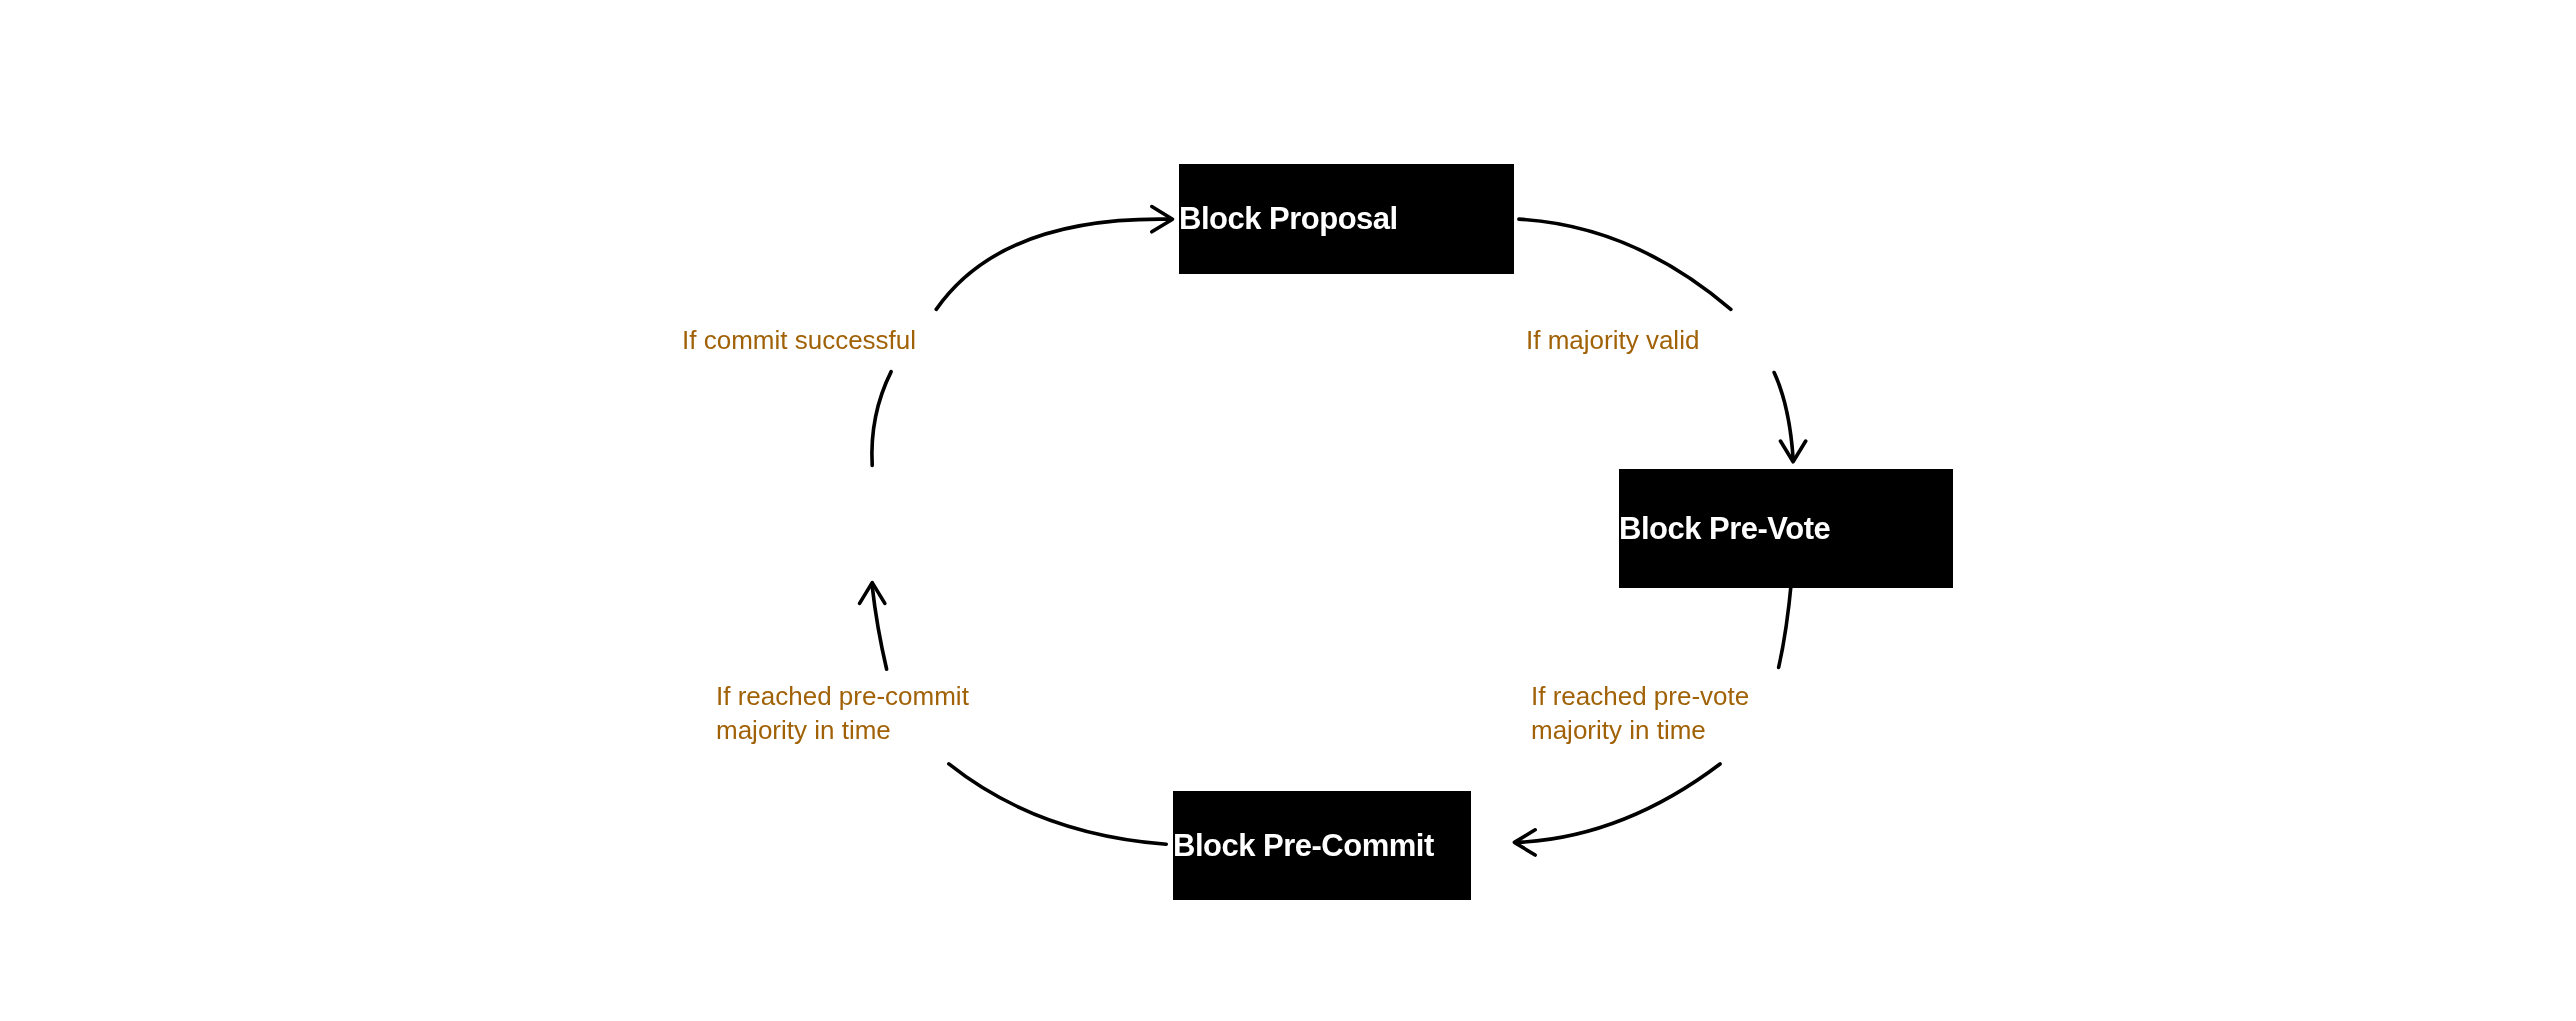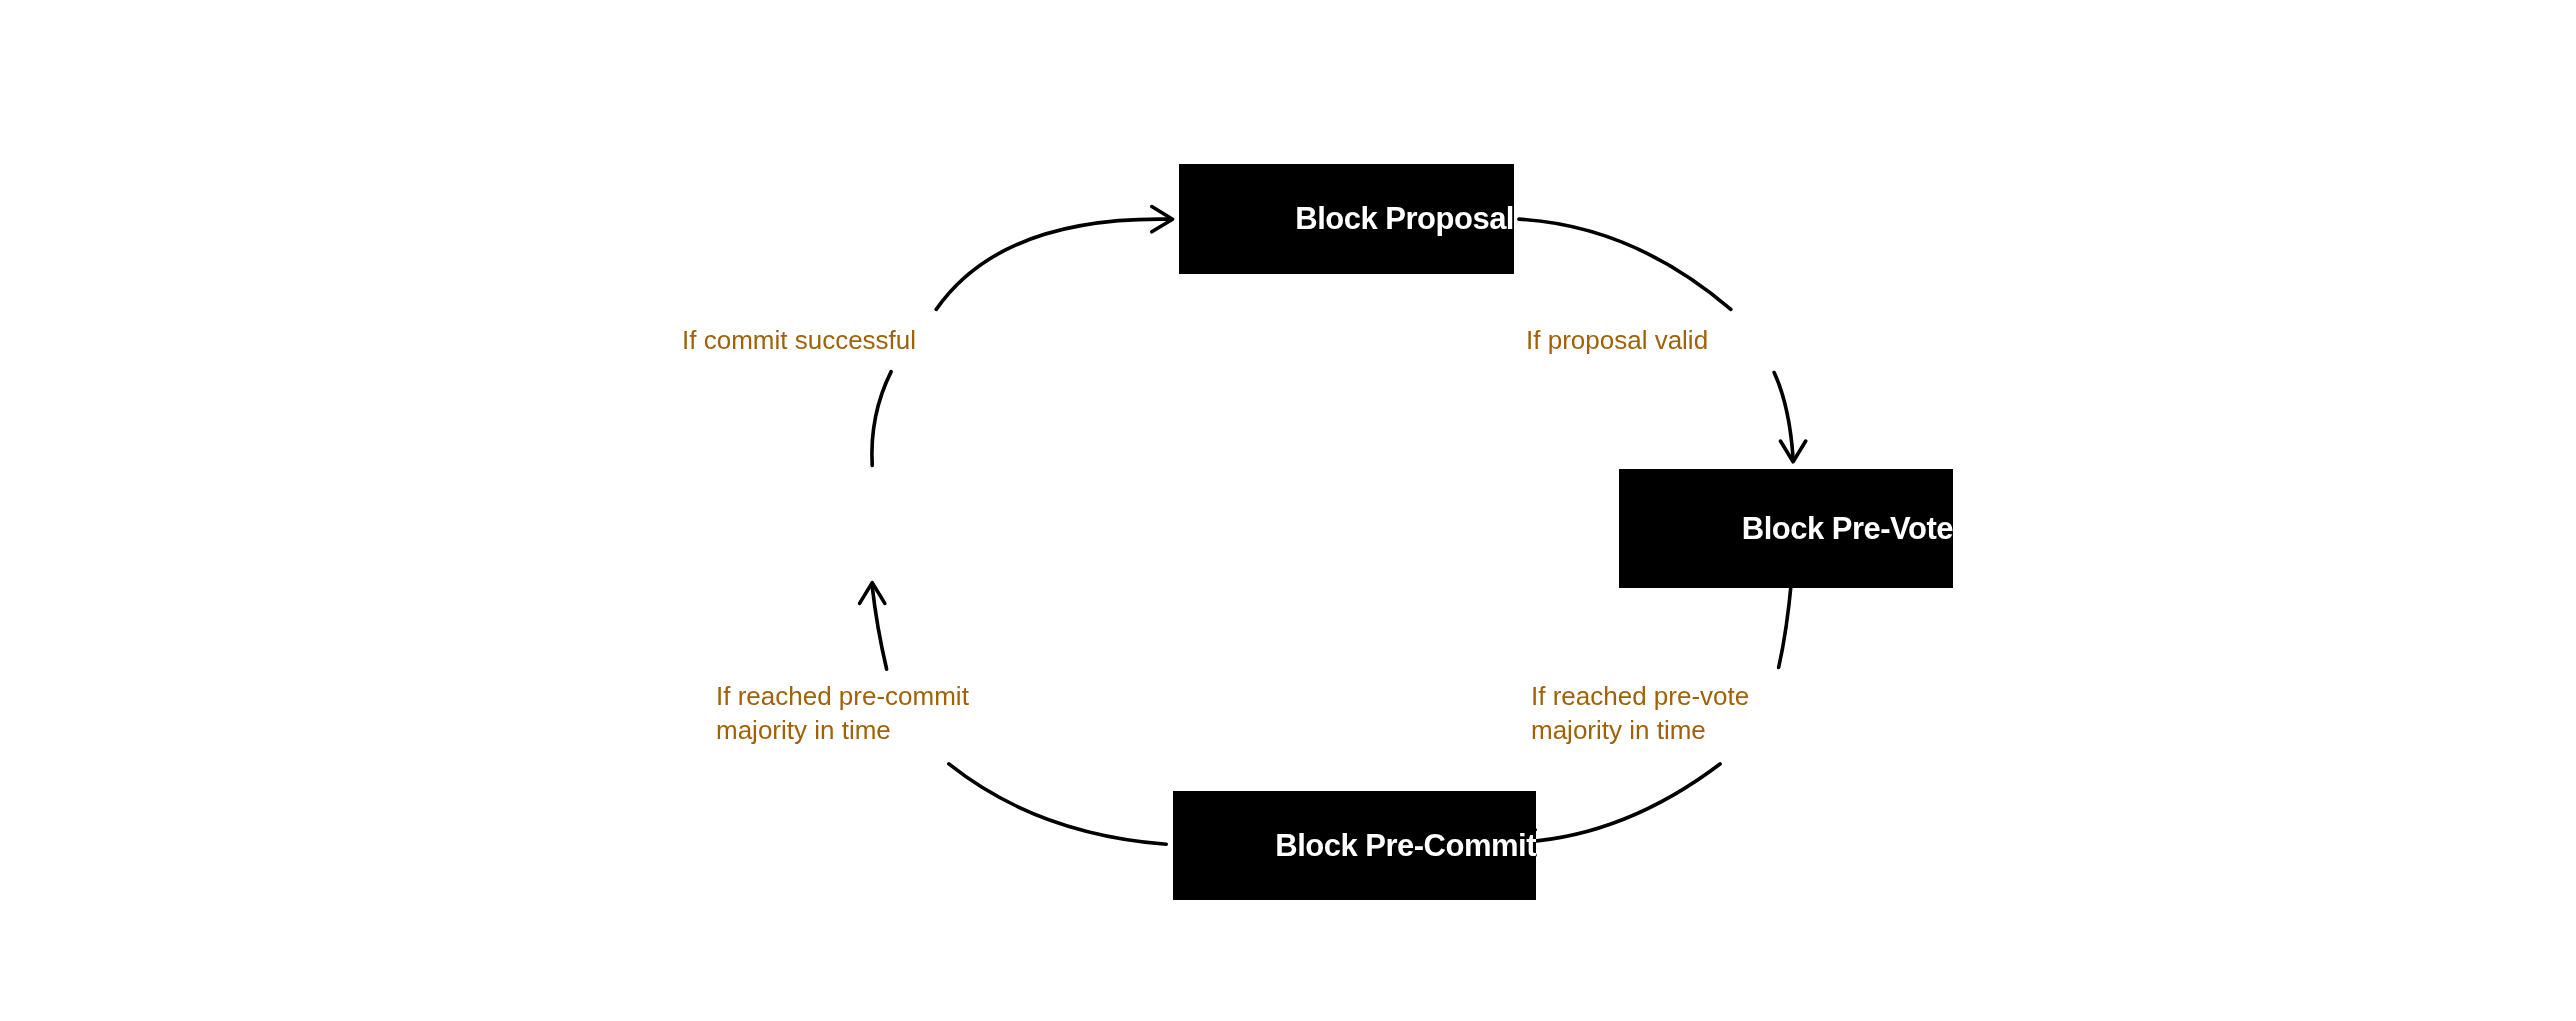--- a/index.html
+++ b/index.html
@@ -28,29 +28,29 @@
     stroke-width: 4;
     stroke-linecap: round;
     stroke-linejoin: round;
   }
   .node {
     position: absolute;
     background: #000000;
     color: #ffffff;
     display: flex;
     align-items: center;
-    justify-content: flex-end;
+    justify-content: flex-start;
     font-weight: bold;
     font-size: 31px;
     letter-spacing: -0.5px;
     white-space: nowrap;
   }
   .node-proposal  { left: 1179px; top: 164px; width: 335px; height: 110px; }
   .node-prevote   { left: 1619px; top: 469px; width: 334px; height: 119px; }
-  .node-precommit { left: 1173px; top: 791px; width: 363px; height: 109px; }
+  .node-precommit { left: 1173px; top: 791px; width: 298px; height: 109px; }
   .node-commit    { left:  716px; top: 470px; width: 335px; height: 109px; }
   .edge-label {
     position: absolute;
     width: 451px;
     text-align: left;
     color: #a16207;
     font-size: 26px;
     line-height: 34px;
     white-space: pre-line;
   }
@@ -89,21 +89,21 @@
 
   <div class="node node-prevote">
     <span>Block Pre-Vote</span>
   </div>
 
   <div class="node node-precommit">
     <span>Block Pre-Commit</span>
   </div>
 
 
-  <div class="edge-label label-proposal-valid">If proposal valid</div>
+  <div class="edge-label label-proposal-valid">If majority valid</div>
 
   <div class="edge-label label-prevote-majority">If reached pre-vote
 majority in time</div>
 
   <div class="edge-label label-precommit-majority">If reached pre-commit
 majority in time</div>
 
   <div class="edge-label label-commit-successful">If commit successful</div>
 
 </div>

